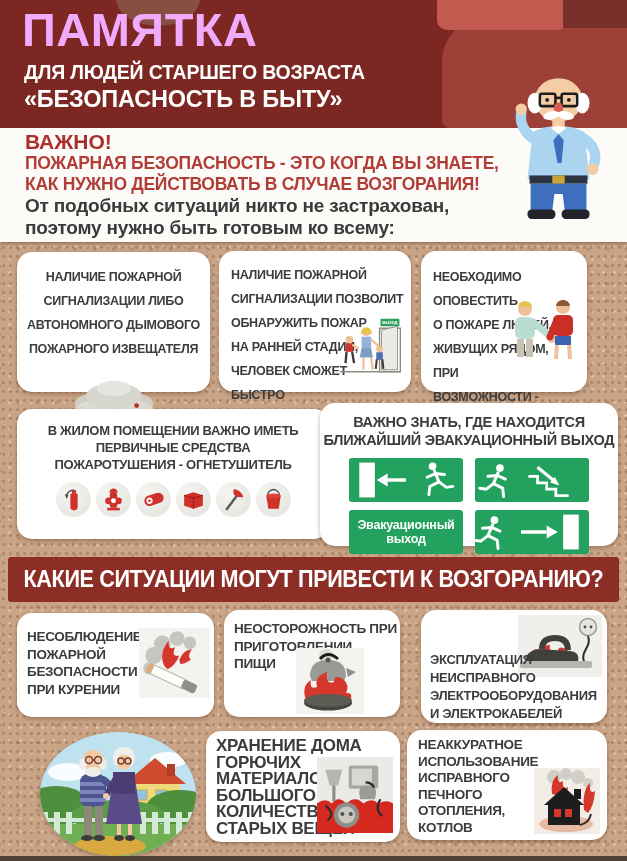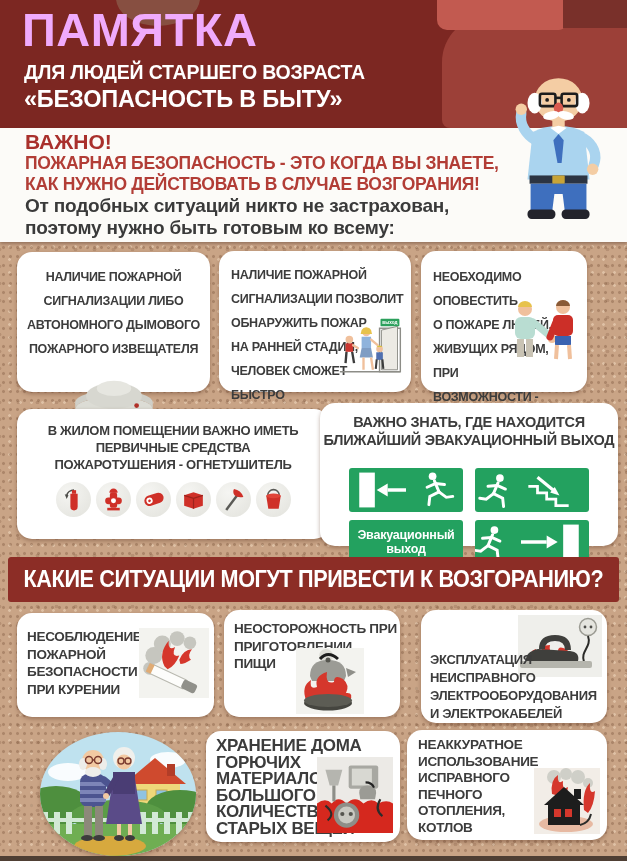--- a/index.html
+++ b/index.html
@@ -44,21 +44,21 @@
   .detector{display:block;margin:8px auto 0;width:104px;height:56px;}
   
   .ext{left:17px;top:409px;width:312px;height:130px;text-align:center;}
   .ext .ctext{font-size:13px;line-height:17px;padding-top:13px;}
   .ext-row{display:flex;justify-content:center;gap:5px;margin-top:9px;}
   .circ{width:35px;height:35px;border-radius:50%;background:radial-gradient(circle at 35% 30%,#f5f5f2,#e2e2dc);display:flex;align-items:center;justify-content:center;}
   .circ svg{width:27px;height:27px;}
   
   .exitc{left:320px;top:403px;width:298px;height:143px;}
   .exitc .title{font-size:14.5px;line-height:18px;text-align:center;padding-top:10px;letter-spacing:-.3px;white-space:pre-line;}
-  .sign-grid{display:grid;grid-template-columns:114px 114px;grid-auto-rows:44px;gap:8px 12px;width:240px;margin:19px auto 0;}
+  .sign-grid{display:grid;grid-template-columns:114px 114px;grid-auto-rows:44px;gap:8px 12px;width:240px;margin:9px auto 0;}
   .sign{background:#23a15f;border-radius:3px;position:relative;overflow:hidden;}
   .sign svg{width:100%;height:100%;display:block;}
   .sign-label{position:absolute;inset:0;display:flex;align-items:center;justify-content:center;text-align:center;color:#fff;font-size:12.5px;line-height:14px;white-space:pre-line;letter-spacing:-.2px;}
   
   .banner{position:absolute;left:8px;top:557px;width:611px;height:45px;background:#8c2d26;border-radius:3px;display:flex;align-items:center;justify-content:center;}
   .banner span{color:#fff;font-size:23px;letter-spacing:-.4px;transform:scaleX(.94);white-space:nowrap;}
   
   .cause .ctext{font-size:13.5px;line-height:17.5px;}
   .a1{left:17px;top:613px;width:197px;height:104px;}
   .a1 .ctext{position:absolute;left:10px;top:15px;}

